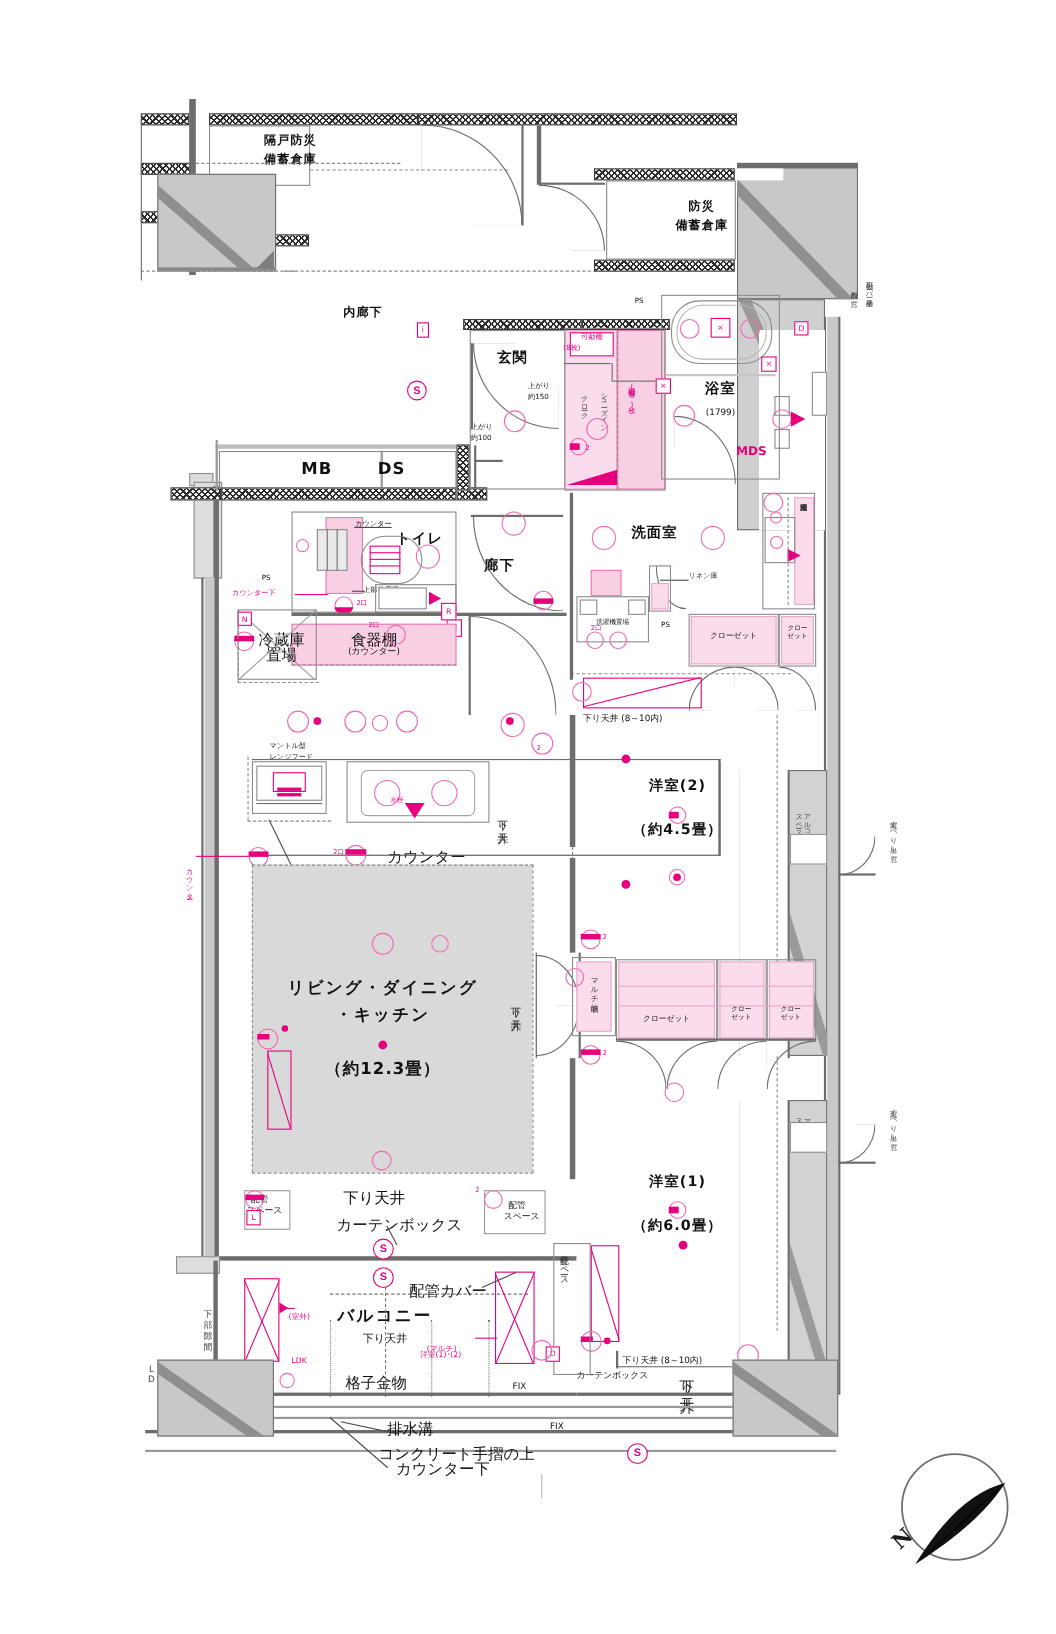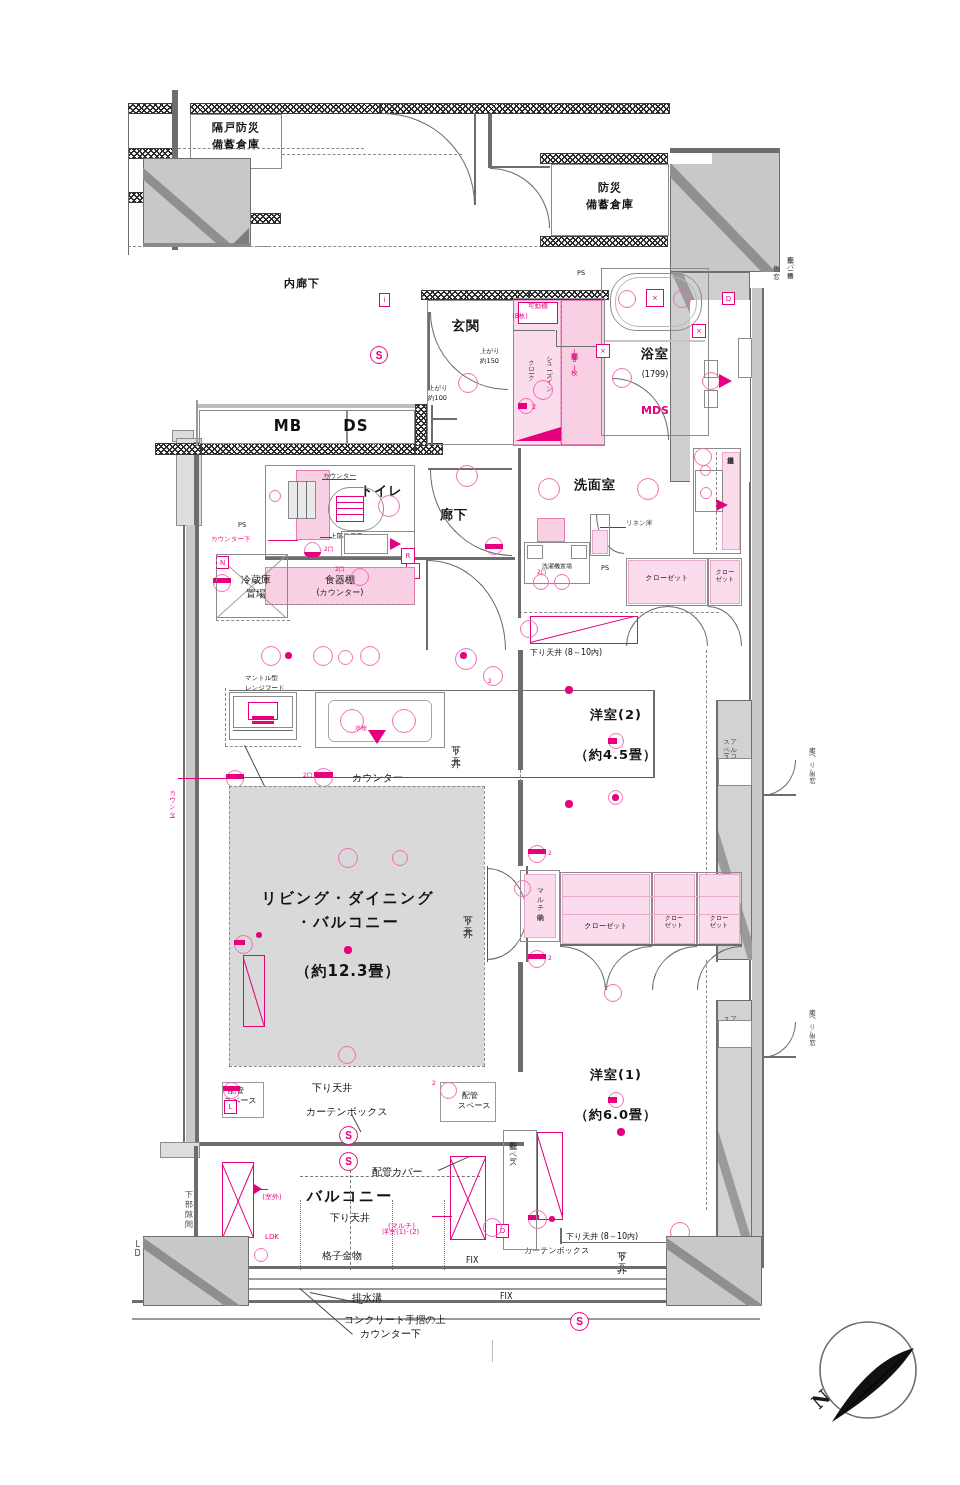--- a/index.html
+++ b/index.html
@@ -50,23 +50,23 @@
   .arc{position:absolute;border:1px solid #6a6a6a;box-sizing:border-box;background:transparent;}
   .arcTL{border-radius:100% 0 0 0;border-right:none;border-bottom:none;}
   .arcTR{border-radius:0 100% 0 0;border-left:none;border-bottom:none;}
   .arcBL{border-radius:0 0 0 100%;border-right:none;border-top:none;}
   .arcBR{border-radius:0 0 100% 0;border-left:none;border-top:none;}
 
   
   #compass{position:absolute;left:806px;top:1318px;width:120px;height:120px;}
   .tiny{font-size:6.5px;}
   .t8{font-size:8px;}
-  .t9{font-size:10px;}
+  .t9{font-size:14px;}
   .t10{font-size:10px;}
-  .t11{font-size:11px;}
+  .t11{font-size:11px;margin-left:28px;}
   .t13{font-size:13px;}
   .t15{font-size:15px;}
 </style>
 </head>
 <body>
 
 <div id="plan">
 
   <div class="hatch" style="left:128px;top:103px;width:44px;height:11px"></div>
   <div class="hatch" style="left:190px;top:103px;width:190px;height:11px"></div>
@@ -380,21 +380,21 @@
 
   <div class="ldkfill" style="left:229px;top:786px;width:255px;height:280px"></div>
   <div class="dashv" style="left:229px;top:786px;height:280px"></div>
   <div class="dashv" style="left:484px;top:786px;height:280px"></div>
   <div class="dash" style="left:229px;top:1066px;width:256px"></div>
   <div class="dash" style="left:229px;top:786px;width:256px"></div>
 
   <div class="pcirc" style="left:338px;top:848px;width:20px;height:20px"></div>
   <div class="pcirc" style="left:392px;top:850px;width:16px;height:16px"></div>
   <div class="lbl c t15 rm" style="left:348px;top:890px;letter-spacing:2px">リビング・ダイニング</div>
-  <div class="lbl c t15 rm" style="left:348px;top:914px;letter-spacing:2px">・バルコニー</div>
+  <div class="lbl c t15 rm" style="left:348px;top:914px;letter-spacing:2px">・キッチン</div>
   <div class="pdot" style="left:344px;top:946px;width:8px;height:8px"></div>
   <div class="lbl c t15 rm" style="left:348px;top:963px">（約12.3畳）</div>
   <div class="pcirc" style="left:338px;top:1046px;width:18px;height:18px"></div>
 
   <div class="lbl t10 vt" style="left:462px;top:908px;color:#333">下り天井</div>
 
   <div class="pinkline" style="left:243px;top:955px;width:22px;height:72px"></div>
   <div style="position:absolute;left:243px;top:955px;width:22px;height:72px;overflow:hidden">
     <div style="position:absolute;left:0;top:0;width:78px;height:1.4px;background:#e6007e;transform:rotate(73deg);transform-origin:0 0"></div>
   </div>

